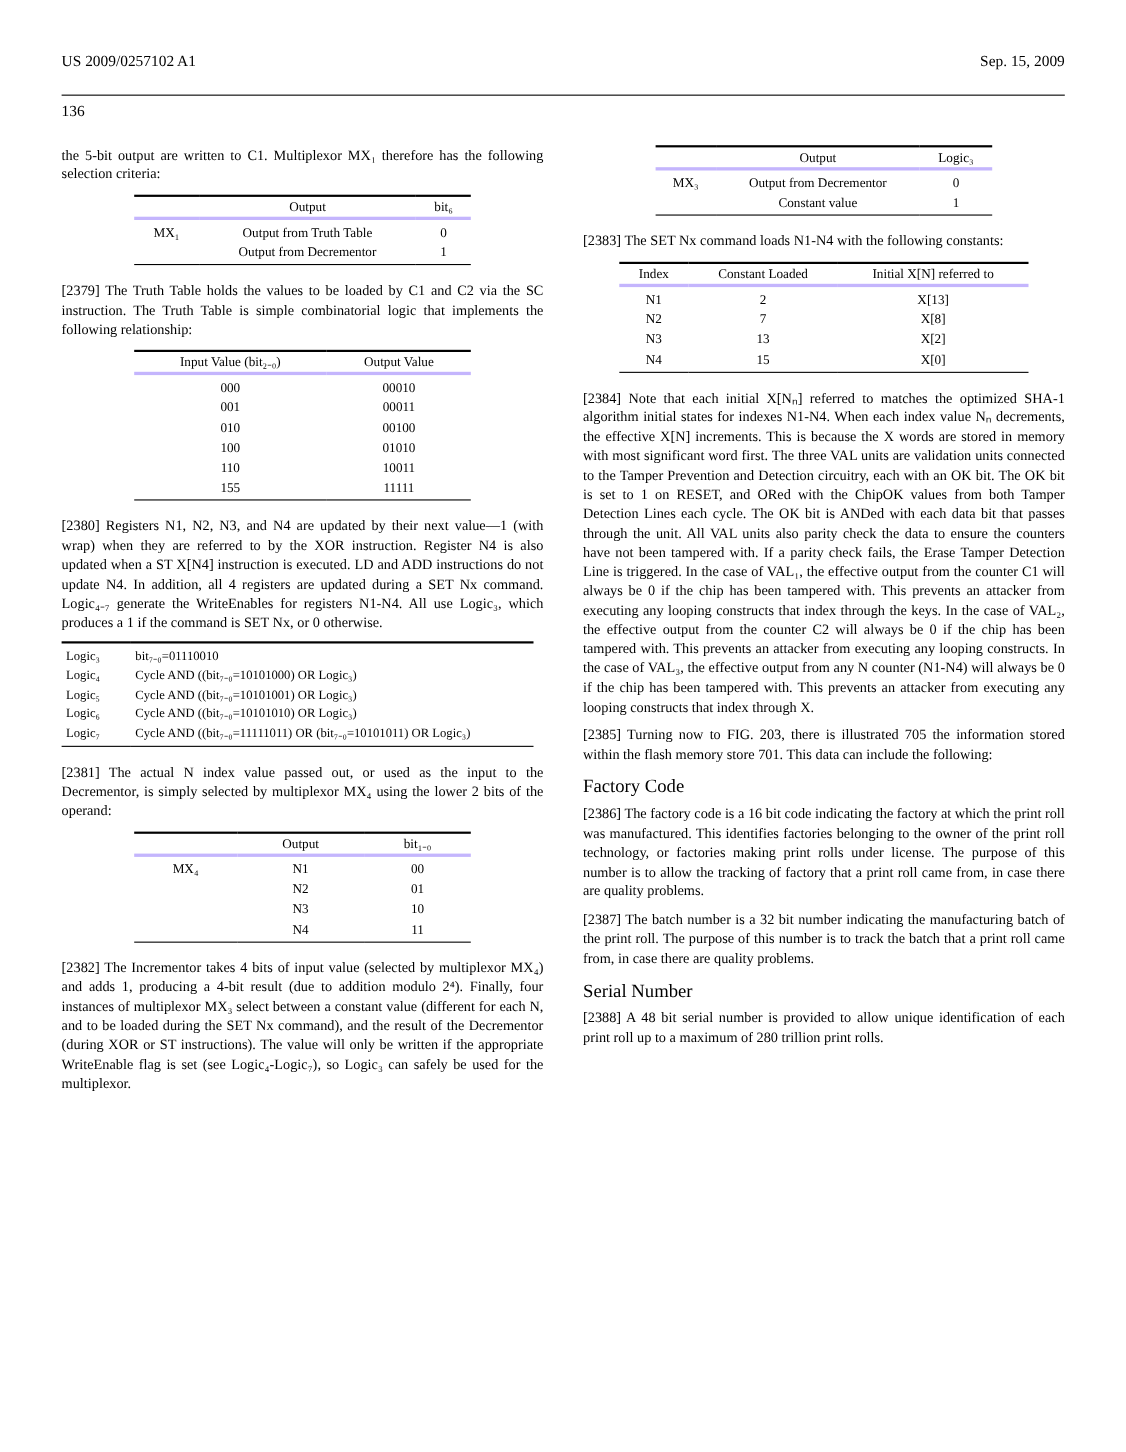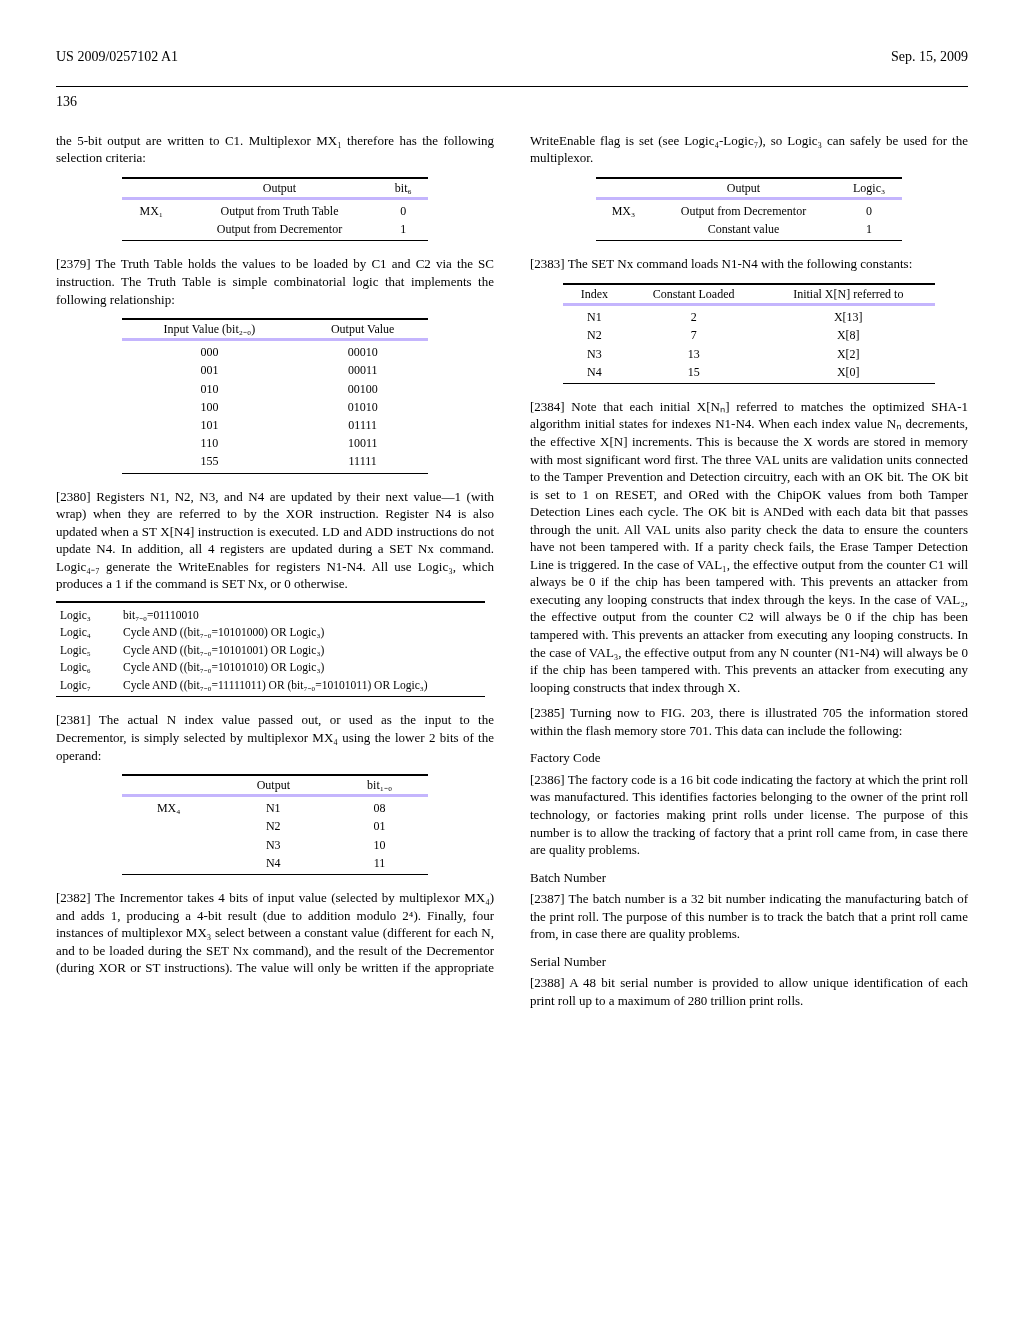--- a/index.html
+++ b/index.html
@@ -29,21 +29,21 @@
     margin: 4px 0 20px 0;
   }
   .columns {
     column-count: 2;
     column-gap: 36px;
     font-family: Liberation Serif, serif;
   }
   p { margin: 0 0 8px 0; text-align: justify; }
   .section-heading {
     margin: 10px 0 4px 0;
-    font-size: 13px;
+    font-size: 17px;
   }
   table {
     border-collapse: collapse;
     margin: 10px auto 14px auto;
     font-size: 12px;
     width: 85%;
   }
   table.narrow { width: 70%; }
   th, td {
     padding: 1px 10px;
@@ -120,24 +120,20 @@
             </tr>
         <tr>
               <td>010</td>
               <td>00100</td>
             </tr>
         <tr>
               <td>100</td>
               <td>01010</td>
             </tr>
         <tr>
-              <td>101</td>
-              <td>01111</td>
-            </tr>
-        <tr>
               <td>110</td>
               <td>10011</td>
             </tr>
         <tr>
               <td>155</td>
               <td>11111</td>
             </tr>
       </tbody>
     </table>
     </div>
@@ -182,21 +178,21 @@
             <tr class="dbltop">
         <th></th>
         <th>Output</th>
         <th>bit₁₋₀</th>
       </tr>
           </thead>
       <tbody class="last-border">
         <tr>
               <td>MX₄</td>
               <td>N1</td>
-              <td>08</td>
+              <td>00</td>
             </tr>
         <tr>
               <td></td>
               <td>N2</td>
               <td>01</td>
             </tr>
         <tr>
               <td></td>
               <td>N3</td>
               <td>10</td>
@@ -272,20 +268,19 @@
     </table>
     </div>
 
     <p>[2384]   Note that each initial X[Nₙ] referred to matches the optimized SHA-1 algorithm initial states for indexes N1-N4. When each index value Nₙ decrements, the effective X[N] increments. This is because the X words are stored in memory with most significant word first. The three VAL units are validation units connected to the Tamper Prevention and Detection circuitry, each with an OK bit. The OK bit is set to 1 on RESET, and ORed with the ChipOK values from both Tamper Detection Lines each cycle. The OK bit is ANDed with each data bit that passes through the unit. All VAL units also parity check the data to ensure the counters have not been tampered with. If a parity check fails, the Erase Tamper Detection Line is triggered. In the case of VAL₁, the effective output from the counter C1 will always be 0 if the chip has been tampered with. This prevents an attacker from executing any looping constructs that index through the keys. In the case of VAL₂, the effective output from the counter C2 will always be 0 if the chip has been tampered with. This prevents an attacker from executing any looping constructs. In the case of VAL₃, the effective output from any N counter (N1-N4) will always be 0 if the chip has been tampered with. This prevents an attacker from executing any looping constructs that index through X.</p>
 
     <p>[2385]   Turning now to FIG. 203, there is illustrated 705 the information stored within the flash memory store 701. This data can include the following:</p>
 
     <div class="section-heading">Factory Code</div>
     <p>[2386]   The factory code is a 16 bit code indicating the factory at which the print roll was manufactured. This identifies factories belonging to the owner of the print roll technology, or factories making print rolls under license. The purpose of this number is to allow the tracking of factory that a print roll came from, in case there are quality problems.</p>
 
-    <div class="section-heading">Batch Number</div>
     <p>[2387]   The batch number is a 32 bit number indicating the manufacturing batch of the print roll. The purpose of this number is to track the batch that a print roll came from, in case there are quality problems.</p>
 
     <div class="section-heading">Serial Number</div>
     <p>[2388]   A 48 bit serial number is provided to allow unique identification of each print roll up to a maximum of 280 trillion print rolls.</p>
 
   </div>
 </div>
 
 </body></html>

